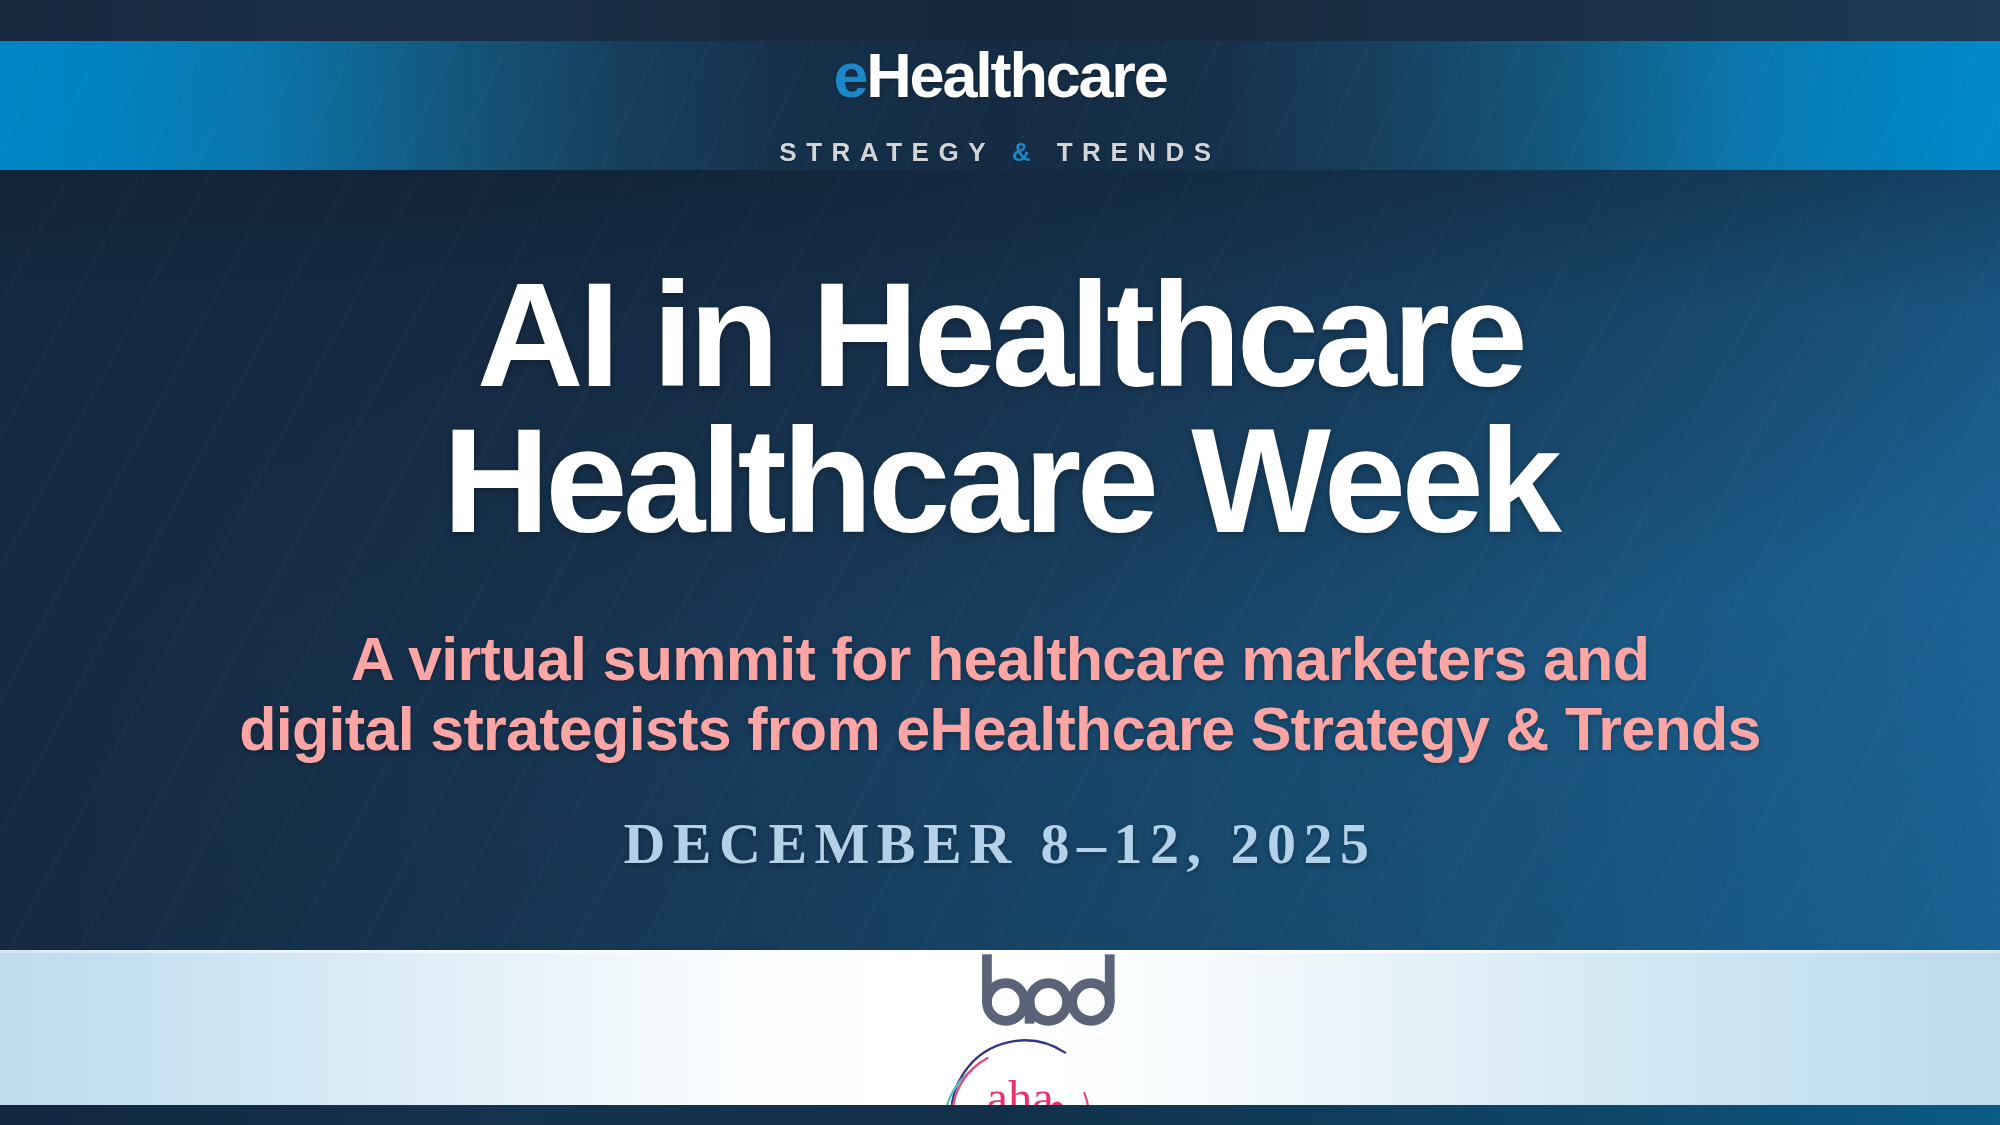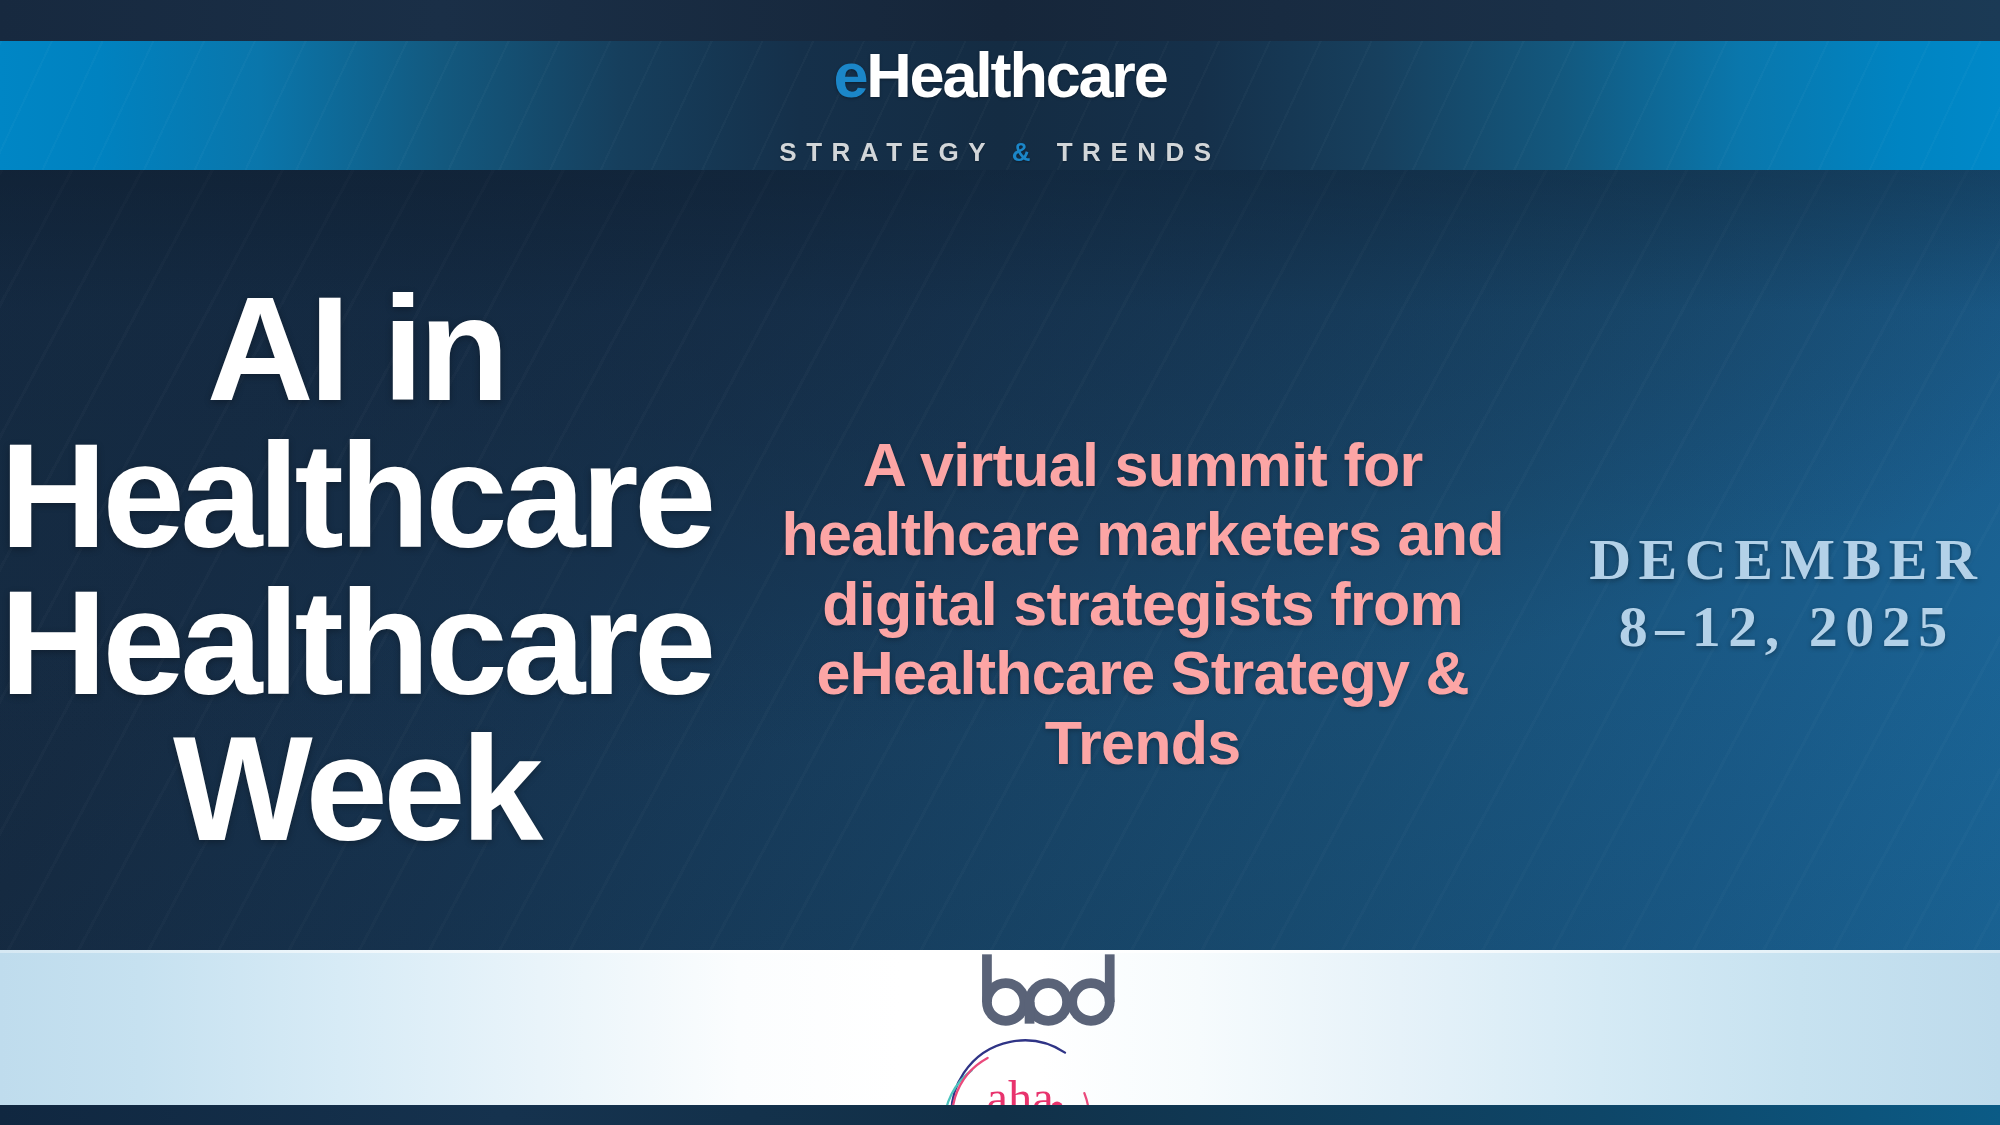--- a/index.html
+++ b/index.html
@@ -106,21 +106,21 @@
     background:linear-gradient(180deg,
        rgba(10,20,33,0.30) 0%,
        rgba(10,20,33,0.02) 18%,
        rgba(10,20,33,0) 55%,
        rgba(10,20,33,0.10) 100%);
     pointer-events:none;
   }
 
   .hero-inner {
     position:absolute; inset:0;
-    display:flex; flex-direction:row;
+    display:flex; flex-direction:column;
     align-items:center; justify-content:center;
     z-index:4;
     padding-top:14px;
   }
 
   .headline {
     color:#ffffff;
     font-weight:bold;
     font-size:148px;
     line-height:0.99;

